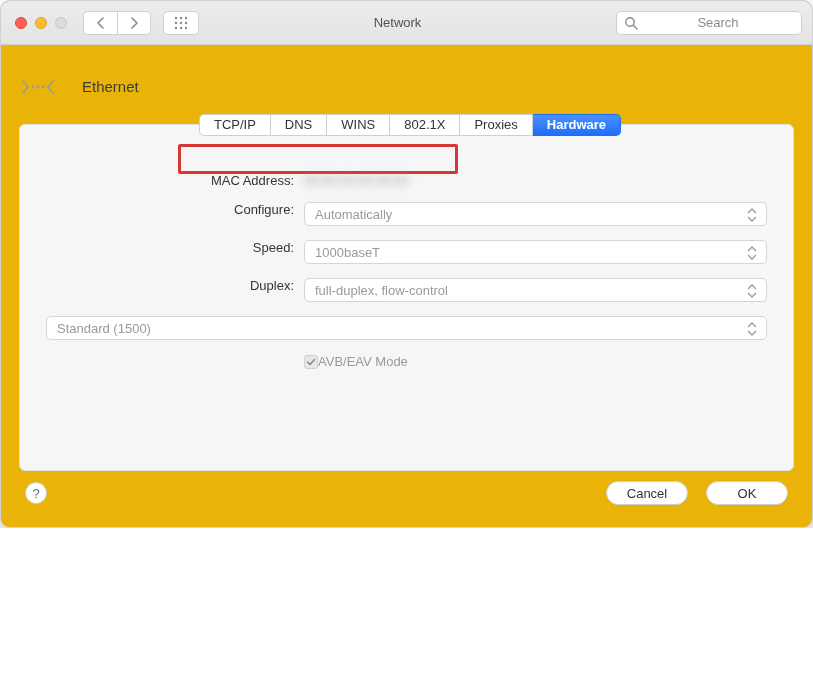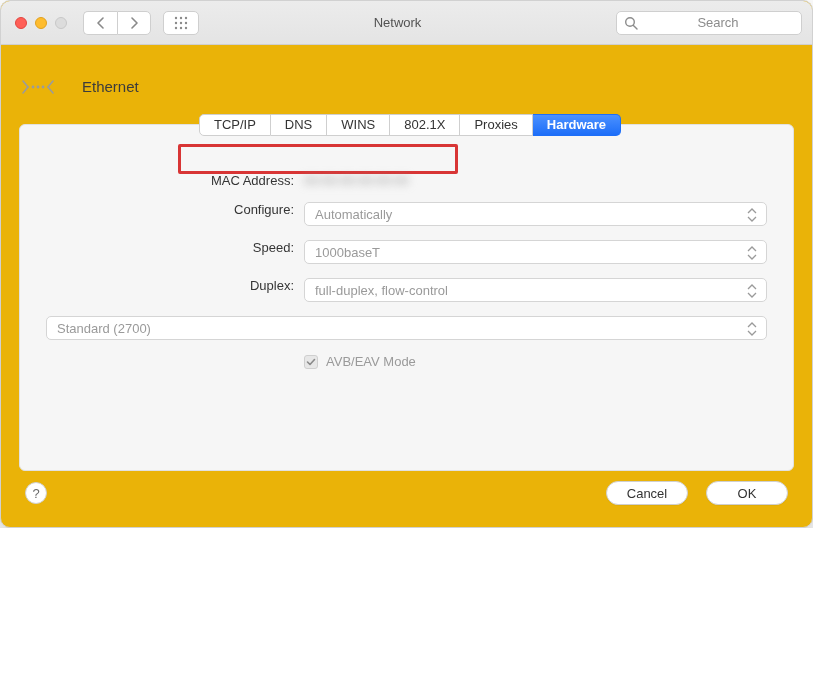--- a/index.html
+++ b/index.html
@@ -166,21 +166,21 @@
   }
   .stepper {
     position:absolute; right:3px; top:2px;
     width:16px; height:20px;
     display:flex; flex-direction:column; justify-content:center; gap:2px;
     color:#9a9a9a;
   }
   .stepper svg{display:block}
 
   .avb {
-    display:flex; align-items:center; gap:8px;
+    display:flex; align-items:center; 
     margin-left: 258px;
     color:#9a9a9a;
   }
   .avb .cb {
     width:14px; height:14px; border-radius:3px;
     background:#e7e7e7; border:1px solid #cfcfcf;
     display:flex;align-items:center;justify-content:center;
   }
 
   
@@ -332,21 +332,21 @@
                 </svg>
               <svg width="10" height="6" viewBox="0 0 10 6">
                   <path d="M1 1 5 5l4-4" fill="none" stroke="currentColor" stroke-width="1.3"></path>
                 </svg>
             </span>
           </div>
         </div>
 
         <div class="row">
           <div class="select">
-            <span>Standard (2700)</span>
+            <span>Standard (1500)</span>
             <span class="stepper">
               <svg width="10" height="6" viewBox="0 0 10 6">
                   <path d="M1 5 5 1l4 4" fill="none" stroke="currentColor" stroke-width="1.3"></path>
                 </svg>
               <svg width="10" height="6" viewBox="0 0 10 6">
                   <path d="M1 1 5 5l4-4" fill="none" stroke="currentColor" stroke-width="1.3"></path>
                 </svg>
             </span>
           </div>
         </div>

